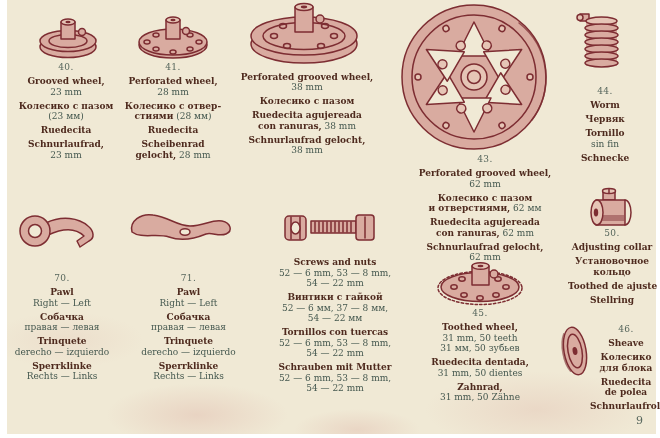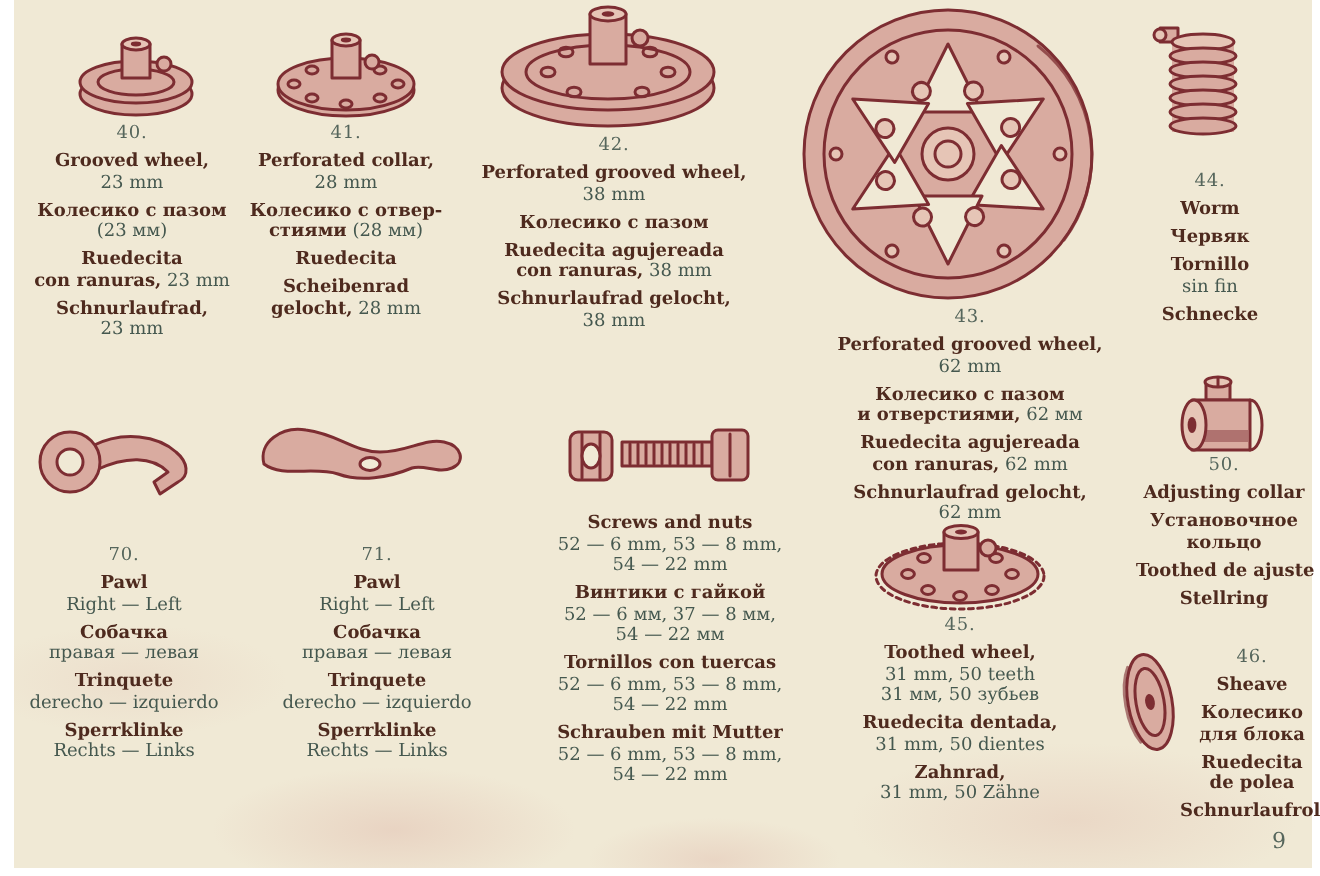--- a/index.html
+++ b/index.html
@@ -223,36 +223,34 @@
   </svg>
 </div>
 
 <div class="item" style="left:8px;top:62px;width:116px">
     <div class="line"><span class="seg-n">40.</span></div>
     <div class="line gap"><span class="seg-b">Grooved wheel,</span></div>
     <div class="line"><span class="seg-p">23 mm</span></div>
     <div class="line gap"><span class="seg-b">Колесико с пазом</span></div>
     <div class="line"><span class="seg-p">(23 мм)</span></div>
     <div class="line gap"><span class="seg-b">Ruedecita</span></div>
-    <div class="line"><span class="seg-b">con ranuras,</span><span class="seg-p"> 23 mm</span></div>
     <div class="line gap"><span class="seg-b">Schnurlaufrad,</span></div>
     <div class="line"><span class="seg-p">23 mm</span></div>
   </div>
 <div class="item" style="left:114px;top:62px;width:118px">
     <div class="line"><span class="seg-n">41.</span></div>
-    <div class="line gap"><span class="seg-b">Perforated collar,</span></div>
+    <div class="line gap"><span class="seg-b">Perforated wheel,</span></div>
     <div class="line"><span class="seg-p">28 mm</span></div>
     <div class="line gap"><span class="seg-b">Колесико с отвер-</span></div>
     <div class="line"><span class="seg-b">стиями</span><span class="seg-p"> (28 мм)</span></div>
     <div class="line gap"><span class="seg-b">Ruedecita</span></div>
     <div class="line gap"><span class="seg-b">Scheibenrad</span></div>
     <div class="line"><span class="seg-b">gelocht,</span><span class="seg-p"> 28 mm</span></div>
   </div>
 <div class="item" style="left:236px;top:68px;width:142px">
-    <div class="line"><span class="seg-n">42.</span></div>
     <div class="line gap"><span class="seg-b">Perforated grooved wheel,</span></div>
     <div class="line"><span class="seg-p">38 mm</span></div>
     <div class="line gap"><span class="seg-b">Колесико с пазом</span></div>
     <div class="line gap"><span class="seg-b">Ruedecita agujereada</span></div>
     <div class="line"><span class="seg-b">con ranuras,</span><span class="seg-p"> 38 mm</span></div>
     <div class="line gap"><span class="seg-b">Schnurlaufrad gelocht,</span></div>
     <div class="line"><span class="seg-p">38 mm</span></div>
   </div>
 <div class="item" style="left:408px;top:154px;width:154px">
     <div class="line"><span class="seg-n">43.</span></div>

